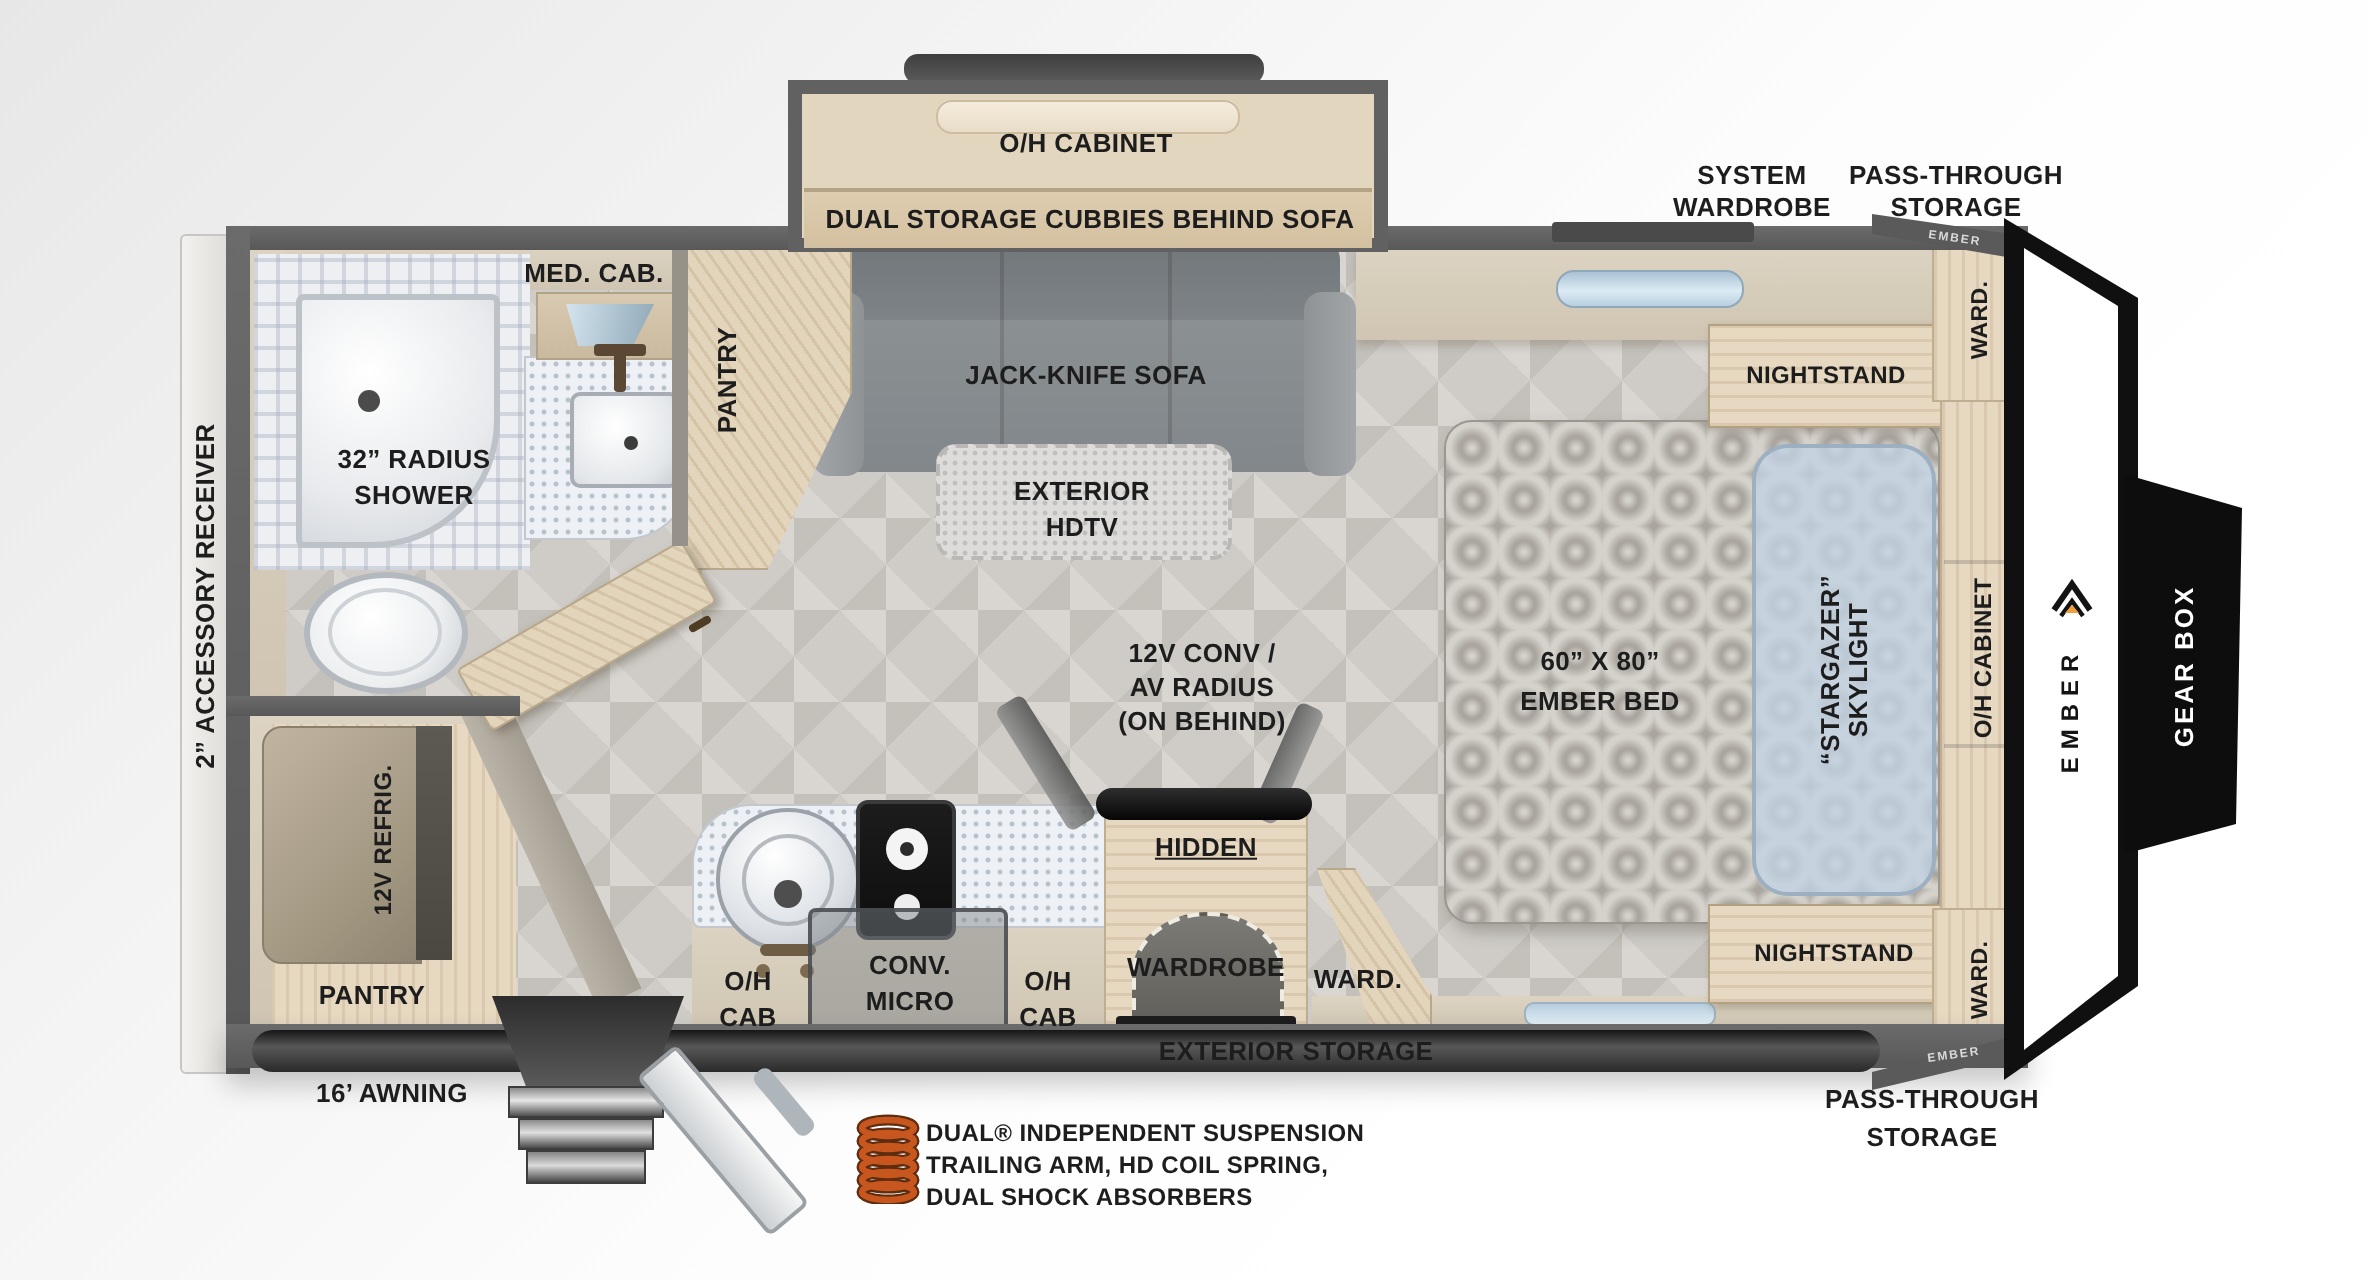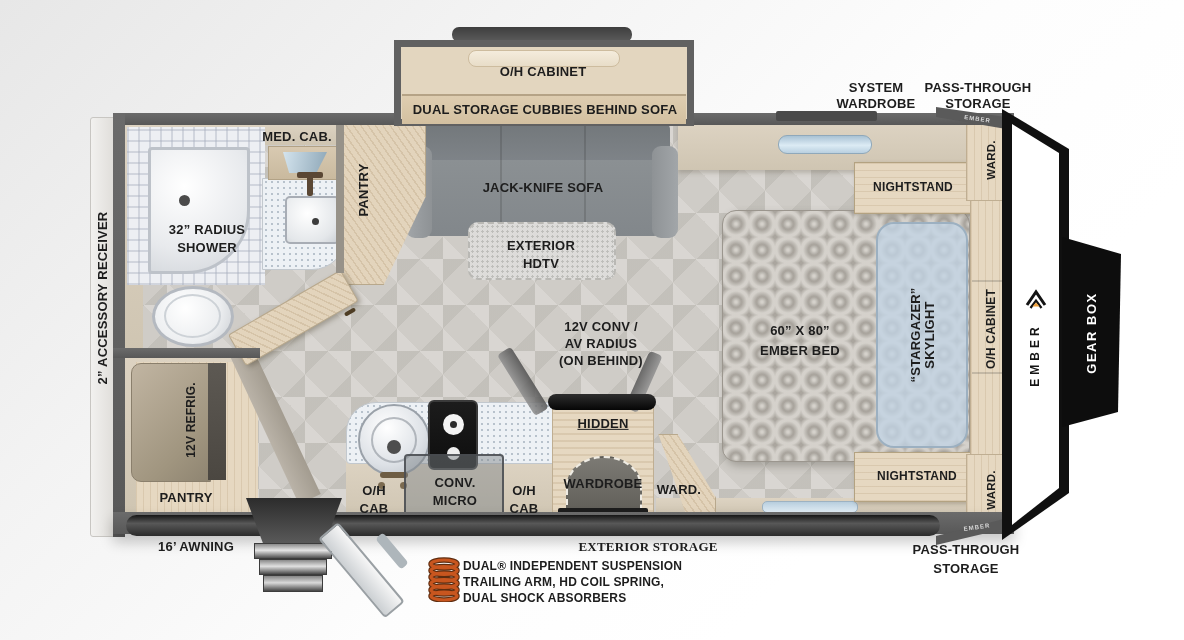--- a/index.html
+++ b/index.html
@@ -214,20 +214,20 @@
       <ellipse cx="18" cy="34" rx="13" ry="4"></ellipse>
         <ellipse cx="18" cy="40" rx="13" ry="4"></ellipse>
     </g>
   </svg>
 
   <span class="lbl" style="left:876px;top:88px;">SYSTEM</span>
   <span class="lbl" style="left:876px;top:104px;">WARDROBE</span>
   <span class="lbl" style="left:978px;top:88px;">PASS-THROUGH</span>
   <span class="lbl" style="left:978px;top:104px;">STORAGE</span>
   <span class="lbl" style="left:196px;top:547px;">16’ AWNING</span>
-  <span class="lbl" style="left:648px;top:547px;font-family:Liberation Serif, serif;">EXTERIOR STORAGE</span>
+  <span class="lbl" style="left:648px;top:526px;">EXTERIOR STORAGE</span>
   <span class="lbl" style="left:966px;top:550px;">PASS-THROUGH</span>
   <span class="lbl" style="left:966px;top:569px;">STORAGE</span>
   <span class="lbl left s12" style="left:463px;top:567px;">DUAL® INDEPENDENT SUSPENSION</span>
   <span class="lbl left s12" style="left:463px;top:583px;">TRAILING ARM, HD COIL SPRING,</span>
   <span class="lbl left s12" style="left:463px;top:599px;">DUAL SHOCK ABSORBERS</span>
 
 </div>
 
 </body></html>

